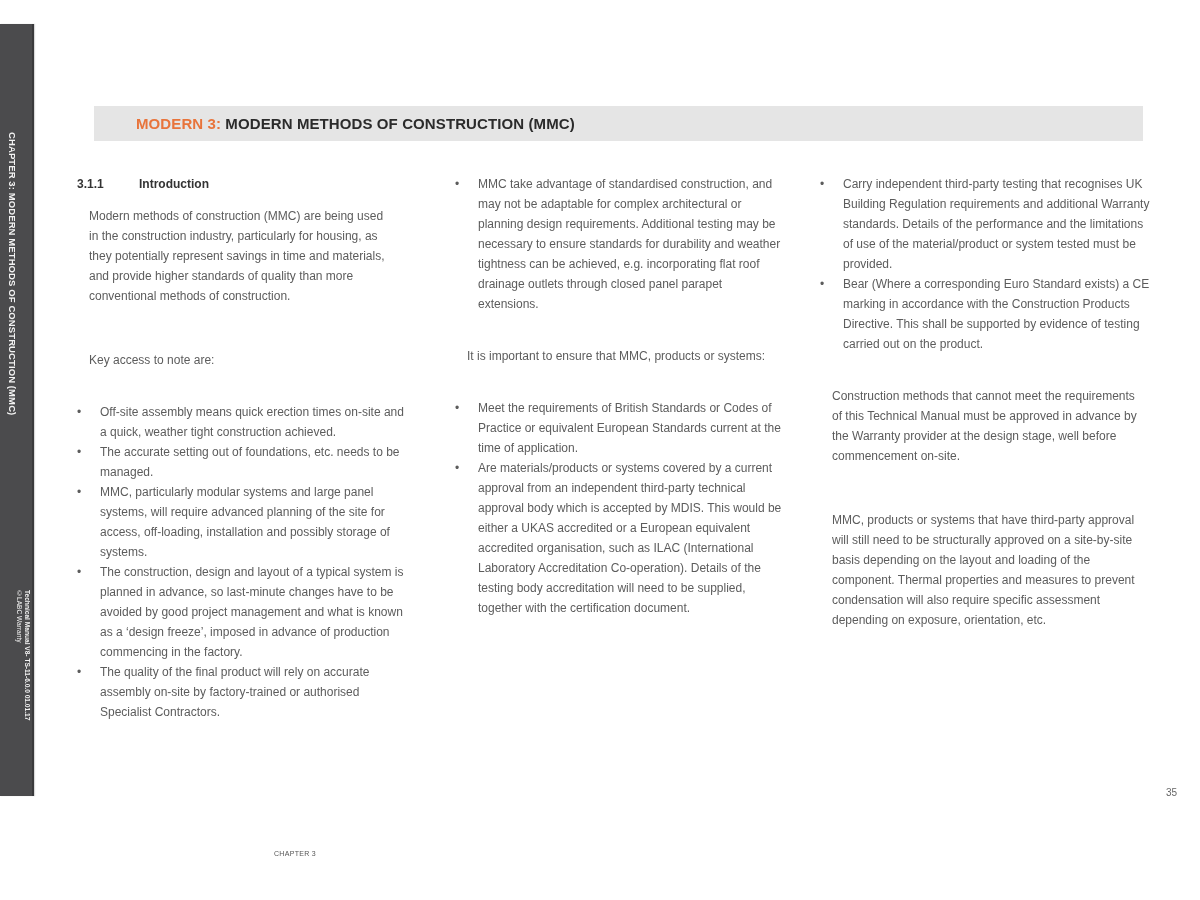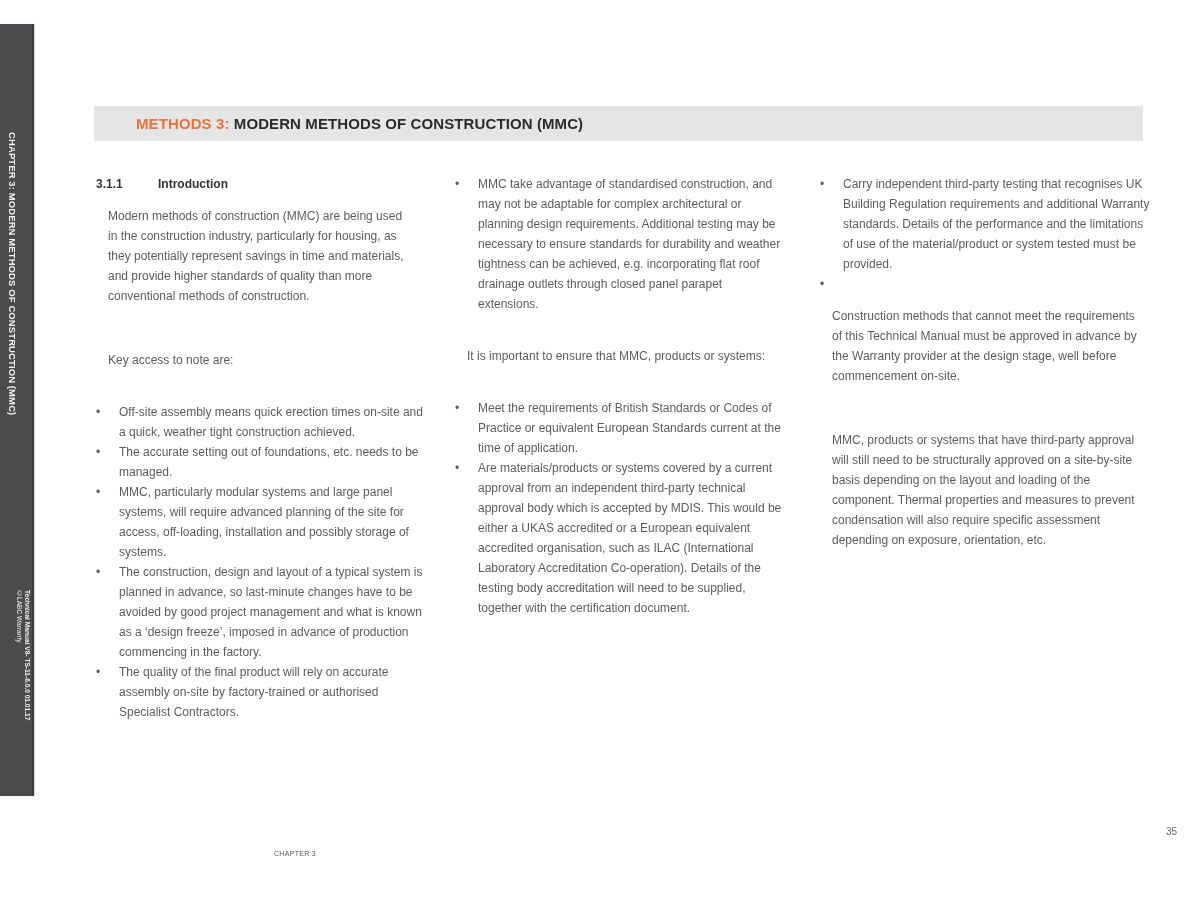--- a/index.html
+++ b/index.html
@@ -66,21 +66,21 @@
     .header-title .chap {
       color: #e8743b;
     }
     .col {
       position: absolute;
       top: 174px;
       font-size: 12px;
       line-height: 20px;
       color: #5c5c5c;
     }
-    .col1 { left: 96px; width: 330px; }
+    .col1 { left: 77px; width: 330px; }
     .col2 { left: 455px; width: 330px; }
     .col3 { left: 820px; width: 330px; }
     .sec-head {
       font-weight: bold;
       color: #333333;
       white-space: nowrap;
     }
     .sec-head .num {
       display: inline-block;
       width: 62px;
@@ -98,21 +98,21 @@
     }
     ul.bl li .dot {
       position: absolute;
       left: 0;
       top: 0;
       color: #5c5c5c;
     }
     .page-number {
       position: absolute;
       left: 1166px;
-      top: 826px;
+      top: 787px;
       font-size: 10px;
       color: #666;
     }
     .footer-chapter {
       position: absolute;
       left: 274px;
       top: 850px;
       font-size: 7px;
       color: #555;
       letter-spacing: 0.3px;
@@ -120,21 +120,21 @@
   </style>
 </head>
 <body>
 
 <div class="side-tab">
   <span class="rot side-chapter">CHAPTER 3: MODERN METHODS OF CONSTRUCTION (MMC)</span>
   <span class="rot side-manual"><b>Technical Manual V8- TS-11-6.0.0 01.01.17</b><br><span>©LABC Warranty</span></span>
 </div>
 
 <div class="header-band">
-  <div class="header-title"><span class="chap">METHODS 3:</span><span> MODERN METHODS OF CONSTRUCTION (MMC)</span></div>
+  <div class="header-title"><span class="chap">MODERN 3:</span><span> MODERN METHODS OF CONSTRUCTION (MMC)</span></div>
 </div>
 
 <div class="col col1">
   <div class="sec-head"><span class="num">3.1.1</span><span>Introduction</span></div>
   <p>Modern methods of construction (MMC) are being used in the construction industry, particularly for housing, as they potentially represent savings in time and materials, and provide higher standards of quality than more conventional methods of construction.</p>
   <div class="gap"></div>
   <p>Key access to note are:</p>
   <div class="gap"></div>
   <ul class="bl">
     <li><span class="dot">•</span><span>Off-site assembly means quick erection times on-site and a quick, weather tight construction achieved.</span></li>
@@ -154,21 +154,21 @@
   <div class="gap"></div>
   <ul class="bl">
     <li><span class="dot">•</span><span>Meet the requirements of British Standards or Codes of Practice or equivalent European Standards current at the time of application.</span></li>
     <li><span class="dot">•</span><span>Are materials/products or systems covered by a current approval from an independent third-party technical approval body which is accepted by MDIS. This would be either a UKAS accredited or a European equivalent accredited organisation, such as ILAC (International Laboratory Accreditation Co-operation). Details of the testing body accreditation will need to be supplied, together with the certification document.</span></li>
   </ul>
 </div>
 
 <div class="col col3">
   <ul class="bl">
     <li><span class="dot">•</span><span>Carry independent third-party testing that recognises UK Building Regulation requirements and additional Warranty standards. Details of the performance and the limitations of use of the material/product or system tested must be provided.</span></li>
-    <li><span class="dot">•</span></li>
+    <li><span class="dot">•</span><span>Bear (Where a corresponding Euro Standard exists) a CE marking in accordance with the Construction Products Directive. This shall be supported by evidence of testing carried out on the product.</span></li>
   </ul>
   <div class="gap"></div>
   <p>Construction methods that cannot meet the requirements of this Technical Manual must be approved in advance by the Warranty provider at the design stage, well before commencement on-site.</p>
   <div class="gap"></div>
   <p>MMC, products or systems that have third-party approval will still need to be structurally approved on a site-by-site basis depending on the layout and loading of the component. Thermal properties and measures to prevent condensation will also require specific assessment depending on exposure, orientation, etc.</p>
 </div>
 
 <div class="page-number">35</div>
 <div class="footer-chapter">CHAPTER 3</div>
 

